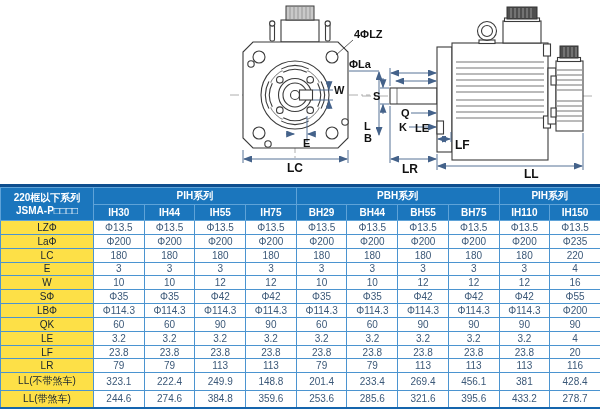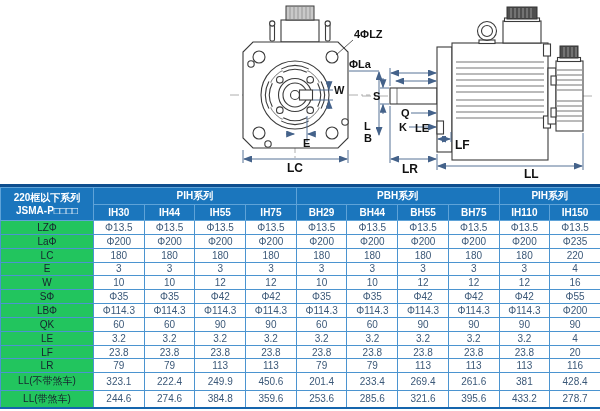--- a/index.html
+++ b/index.html
@@ -12,21 +12,21 @@
   col.label-col{width:93px;}
   col.data-col{width:50.7px;}
   th,td{border:1px solid #4B94D0;padding:0;text-align:center;vertical-align:middle;
         overflow:hidden;white-space:nowrap;}
   thead th{background:#1B76BD;color:#fff;border-color:#5FA3D8;font-weight:bold;}
   tr.group-row{height:17px;}
   tr.col-row{height:16px;}
   th.corner{font-size:10px;line-height:1.3;}
   th.grp{font-size:10px;}
   th.colhead{font-size:10px;}
-  tbody th.rowlab{background:#22c55e;color:#16222E;font-weight:normal;font-size:10px;}
+  tbody th.rowlab{background:#fde047;color:#16222E;font-weight:normal;font-size:10px;}
   tbody td{color:#3B5878;font-size:10px;}
   svg text{font-family:"Liberation Sans","DejaVu Sans",sans-serif;fill:#111;font-weight:bold;}
   .lbl{font-size:11px;}
   .lbl-big{font-size:12px;}
   .ol{stroke:#3B3B3B;stroke-width:1.1;fill:#fff;}
   .oln{stroke:#3B3B3B;stroke-width:1.1;fill:none;}
   .thin{stroke:#3B3B3B;stroke-width:0.7;fill:none;}
   .cl{stroke:#9a9a9a;stroke-width:0.8;stroke-dasharray:9 3 2 3;fill:none;}
   .dim{stroke:#44628A;stroke-width:0.9;fill:none;}
   .cap{fill:#4F4F4F;stroke:#333;stroke-width:1;}
@@ -405,25 +405,25 @@
             <td>113</td>
             <td>113</td>
             <td>113</td>
             <td>116</td>
           </tr>
           <tr>
             <th class="rowlab">LL(不带煞车)</th>
             <td>323.1</td>
             <td>222.4</td>
             <td>249.9</td>
-            <td>450.6</td>
+            <td>148.8</td>
             <td>201.4</td>
             <td>233.4</td>
             <td>269.4</td>
-            <td>261.6</td>
+            <td>456.1</td>
             <td>381</td>
             <td>428.4</td>
           </tr>
           <tr>
             <th class="rowlab">LL(带煞车)</th>
             <td>244.6</td>
             <td>274.6</td>
             <td>384.8</td>
             <td>359.6</td>
             <td>253.6</td>

